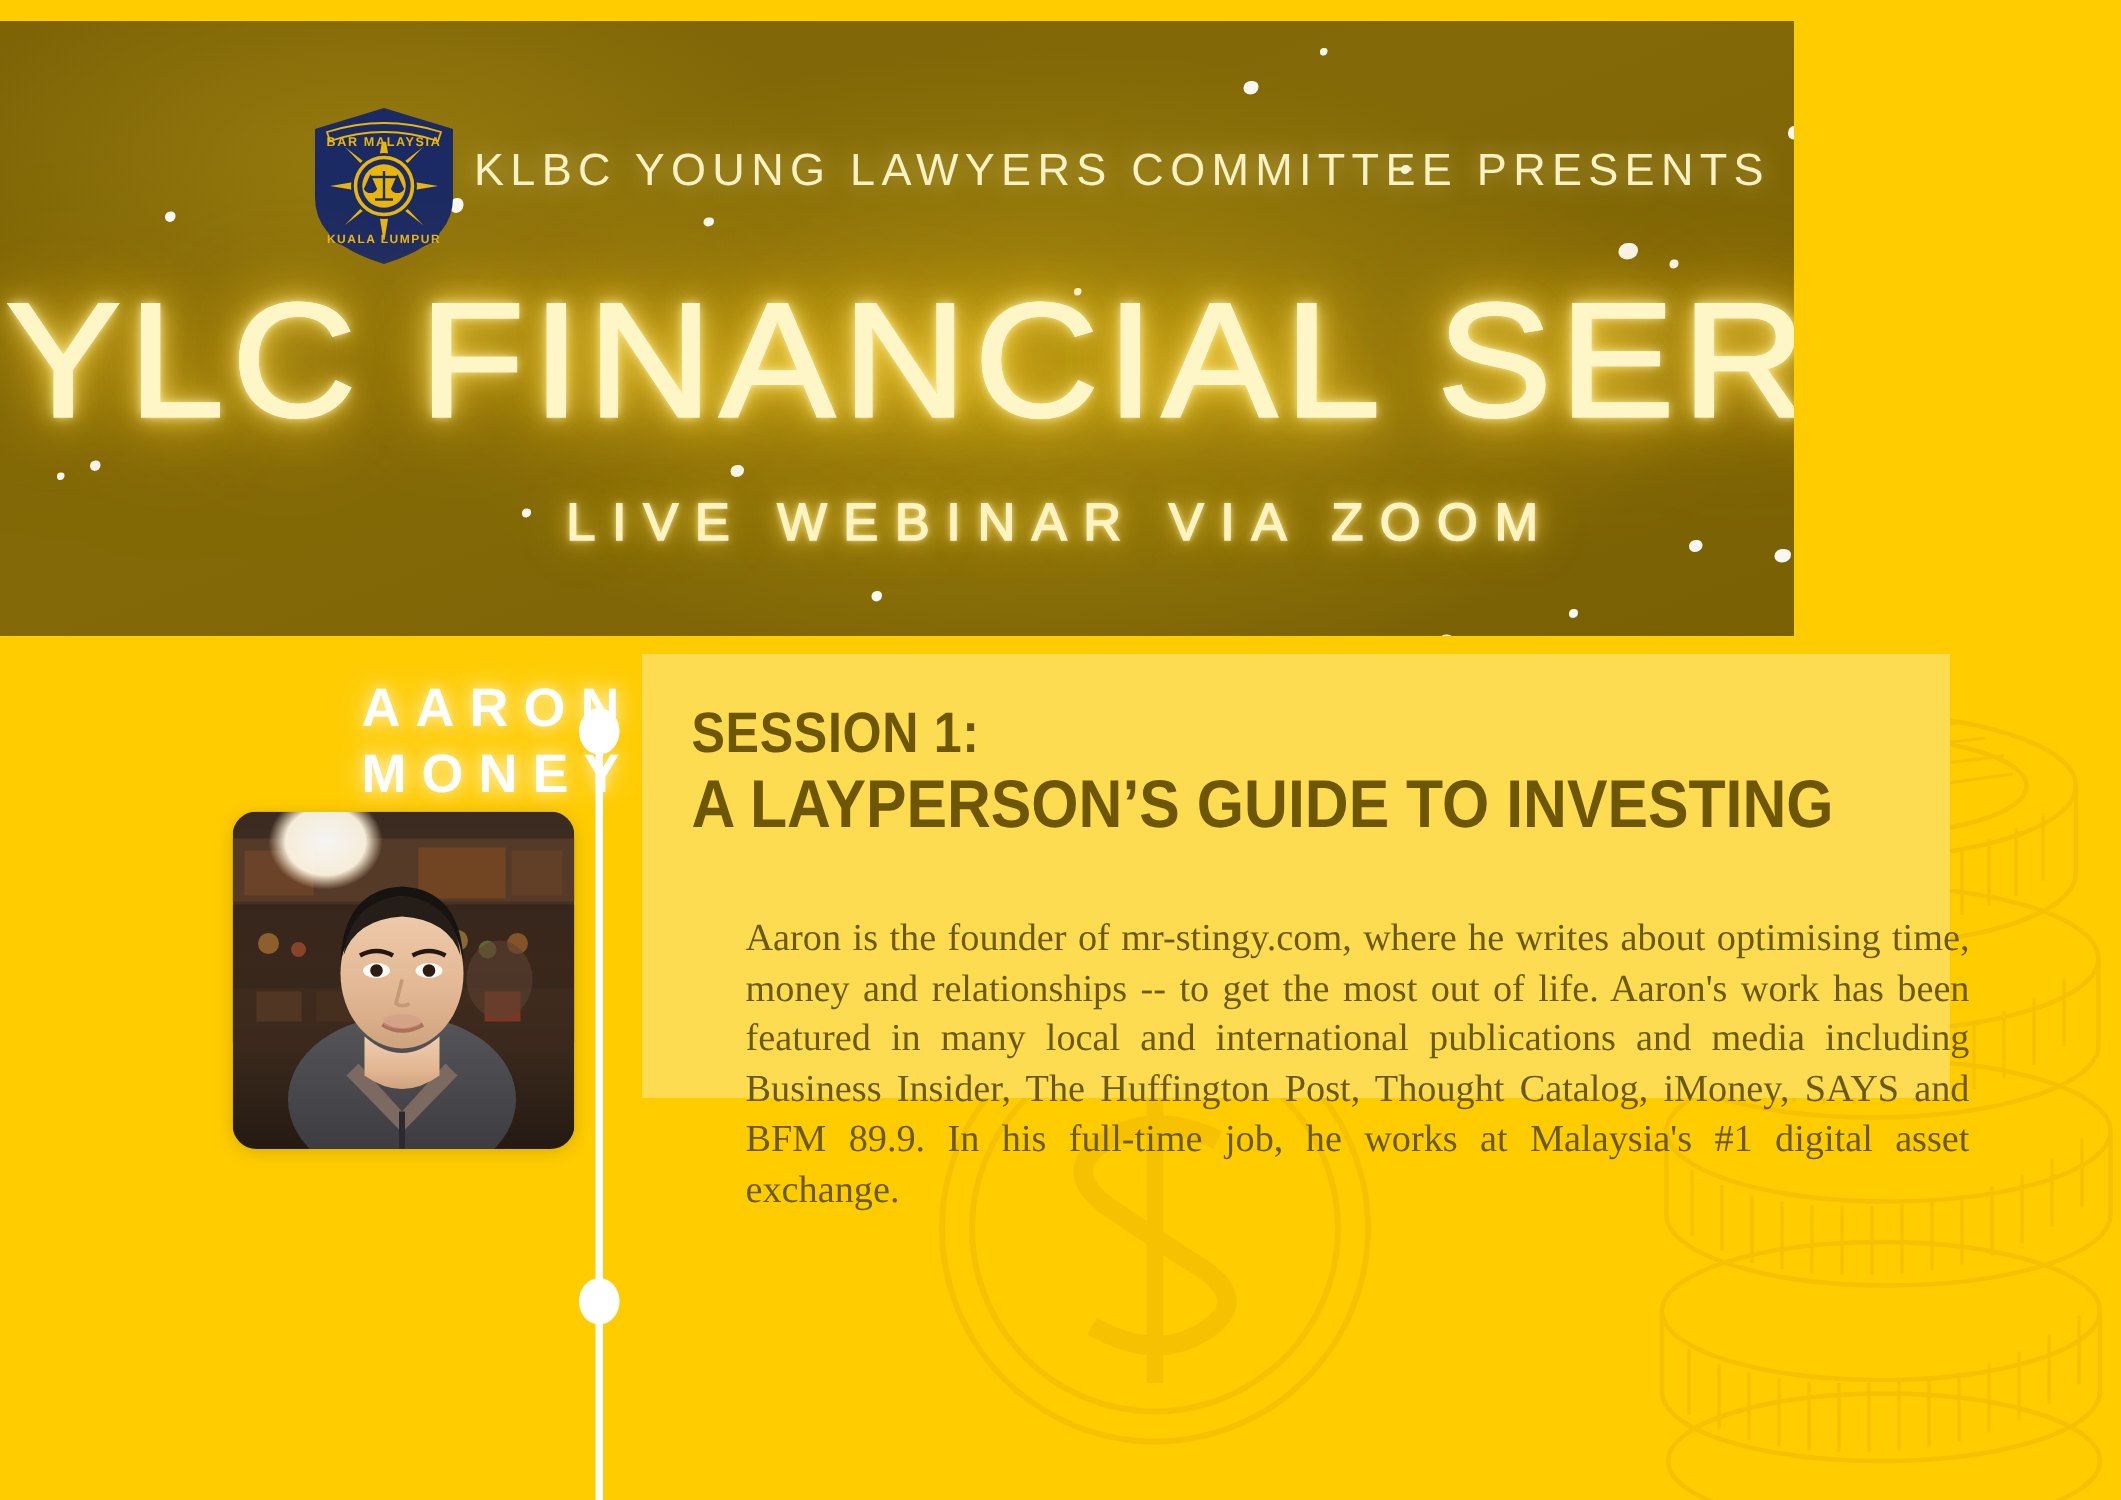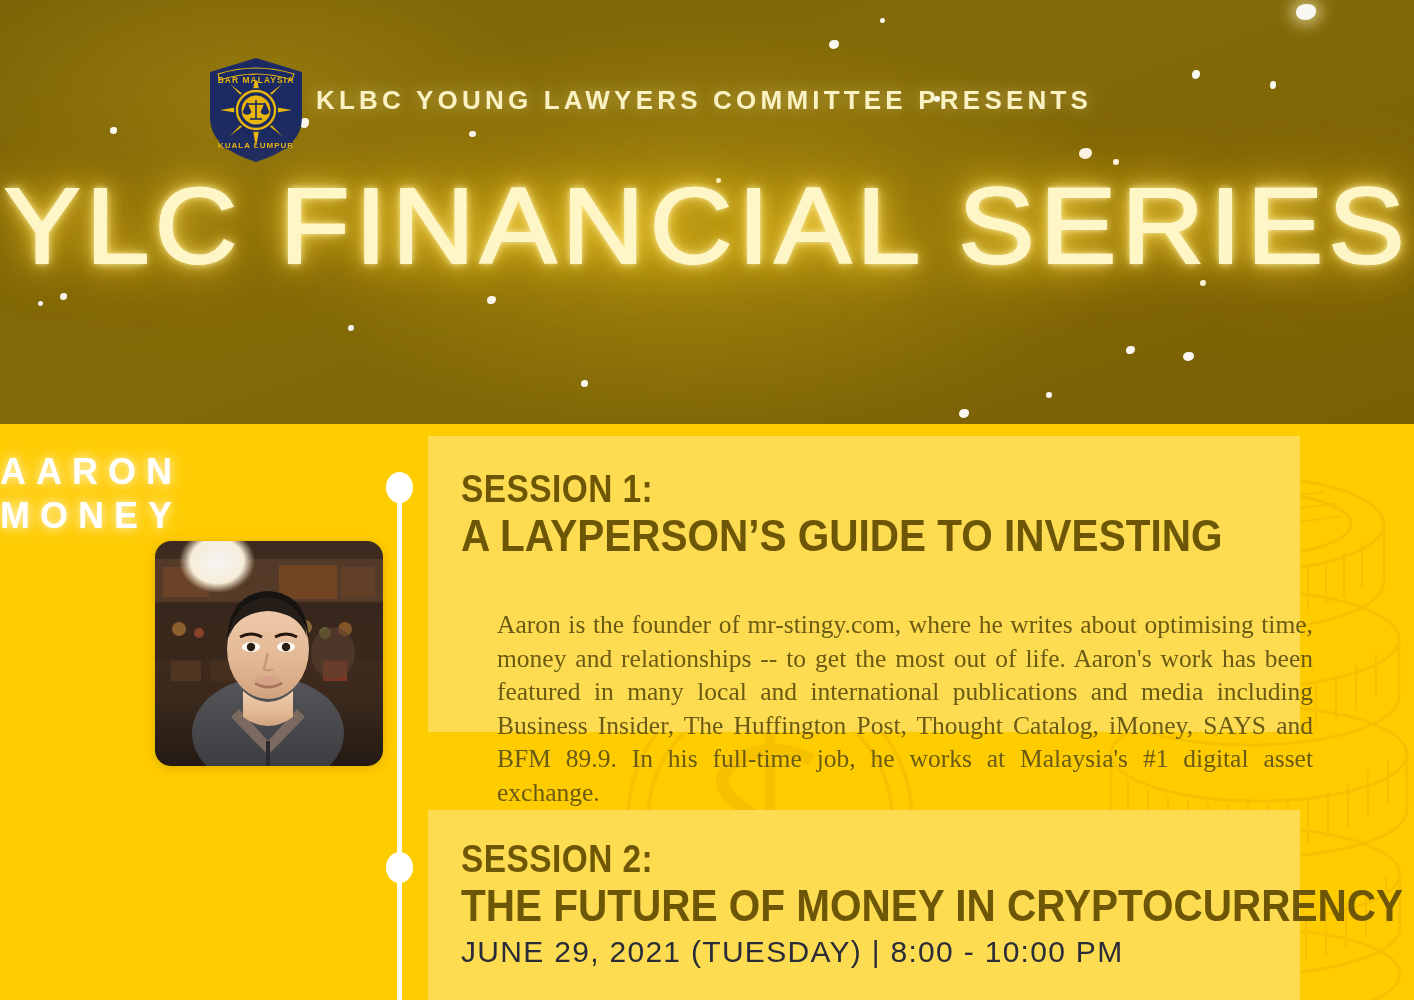--- a/index.html
+++ b/index.html
@@ -5,34 +5,34 @@
   html,body{margin:0;padding:0;}
   body{
     width:1414px;height:1000px;overflow:hidden;
     font-family:"Liberation Sans",sans-serif;
     background:#FFCC00;
   }
   .poster{position:relative;width:1414px;height:1000px;overflow:hidden;background:#FFCC00;}
 
   
   .header{
-    position:absolute;left:0;top:0;width:1414px;height:424px;
+    position:absolute;left:0;top:14px;width:1196px;height:424px;
     background:
       radial-gradient(ellipse 620px 300px at 700px 230px, rgba(190,160,20,.55) 0%, rgba(150,122,8,0) 70%),
       radial-gradient(ellipse 400px 200px at 250px 95px, rgba(190,160,30,.35) 0%, rgba(150,122,8,0) 72%),
       linear-gradient(160deg,#7e6406 0%,#836907 45%,#796004 100%);
     overflow:hidden;
   }
   .sparkle{position:absolute;background:#fff;border-radius:50% 40% 55% 45%;opacity:.95;}
   .sparkle.glow{box-shadow:0 0 14px 6px rgba(255,250,200,.55);}
 
   .logo{position:absolute;left:204px;top:56px;width:104px;height:108px;}
   .kicker{
     position:absolute;left:316px;top:80px;
-    color:#FBF2C4;font-size:26px;font-weight:bold;
+    color:#FBF2C4;font-size:30px;font-weight:normal;
     letter-spacing:4.2px;line-height:40px;white-space:nowrap;
     text-shadow:0 0 16px rgba(255,245,190,.45);
   }
 
   
   .neon-title{
     position:absolute;left:0;top:163px;width:1414px;text-align:center;
     font-family:"Liberation Sans",sans-serif;
     font-size:108px;font-weight:400;letter-spacing:5px;
     color:#FFF6C8;white-space:nowrap;
@@ -59,24 +59,25 @@
   }
 
   
   .body-area{position:absolute;left:0;top:424px;width:1414px;height:576px;background:#FFCC00;overflow:hidden;}
 
   
   .coins{position:absolute;right:-10px;top:30px;width:400px;height:560px;opacity:.30;}
 
   
   .speaker-name{
-    position:absolute;left:0px;top:26px;width:375px;
+    position:absolute;left:0px;top:26px;width:375px;text-align:right;
     color:#FFFFFF;font-size:36px;font-weight:bold;letter-spacing:10px;
     line-height:44px;
     text-shadow:0 0 10px rgba(255,255,255,.75),0 0 26px rgba(255,255,255,.5);
+    padding-left:48px;
   }
   .photo{
     position:absolute;left:155px;top:117px;width:228px;height:225px;
     border-radius:16px;overflow:hidden;
     box-shadow:0 2px 10px rgba(120,90,0,.25);
   }
   .photo svg{display:block;width:100%;height:100%;}
 
   
   .tl-line{position:absolute;left:397px;top:63px;width:5px;height:537px;background:#fff;border-radius:3px;}
@@ -180,20 +181,21 @@
         <text x="52" y="92" text-anchor="middle" font-family="Liberation Sans, sans-serif" font-size="8" font-weight="bold" fill="#E8B60C" letter-spacing="1">KUALA LUMPUR</text>
       </svg>
     </div>
 
     <div class="kicker">KLBC YOUNG LAWYERS COMMITTEE PRESENTS</div>
 
     <div class="neon-title">
       <span class="inner">YLC FINANCIAL SERIES</span>
     </div>
 
+    <div class="neon-sub">LIVE WEBINAR VIA ZOOM</div>
   </div>
 
   <div class="body-area">
 
     <div class="coins">
       <svg viewBox="0 0 400 560">
         <g fill="none" stroke="#E0A800" stroke-width="3">
           <ellipse cx="215" cy="70" rx="145" ry="48"></ellipse>
           <ellipse cx="215" cy="70" rx="112" ry="33"></ellipse>
           <path d="M70 70 L70 128"></path>
@@ -367,22 +369,15 @@
     <div class="tl-dot d2"></div>
 
     <div class="card c1">
       <div class="blk">
         <div class="sess-label">SESSION 1:</div>
         <div class="sess-title">A LAYPERSON’S GUIDE TO INVESTING</div>
       </div>
       <div class="bio">Aaron is the founder of mr-stingy.com, where he writes about optimising time, money and relationships -- to get the most out of life. Aaron's work has been featured in many local and international publications and media including Business Insider, The Huffington Post, Thought Catalog, iMoney, SAYS and BFM 89.9. In his full-time job, he works at Malaysia's #1 digital asset exchange.</div>
     </div>
 
-    <div class="card c2">
-      <div class="blk">
-        <div class="sess-label">SESSION 2:</div>
-        <div class="sess-title">THE FUTURE OF MONEY IN CRYPTOCURRENCY</div>
-        <div class="sess-date">JUNE 29, 2021 (TUESDAY)  |  8:00 - 10:00 PM</div>
-      </div>
-    </div>
 
   </div>
 </div>
 
 </body></html>

